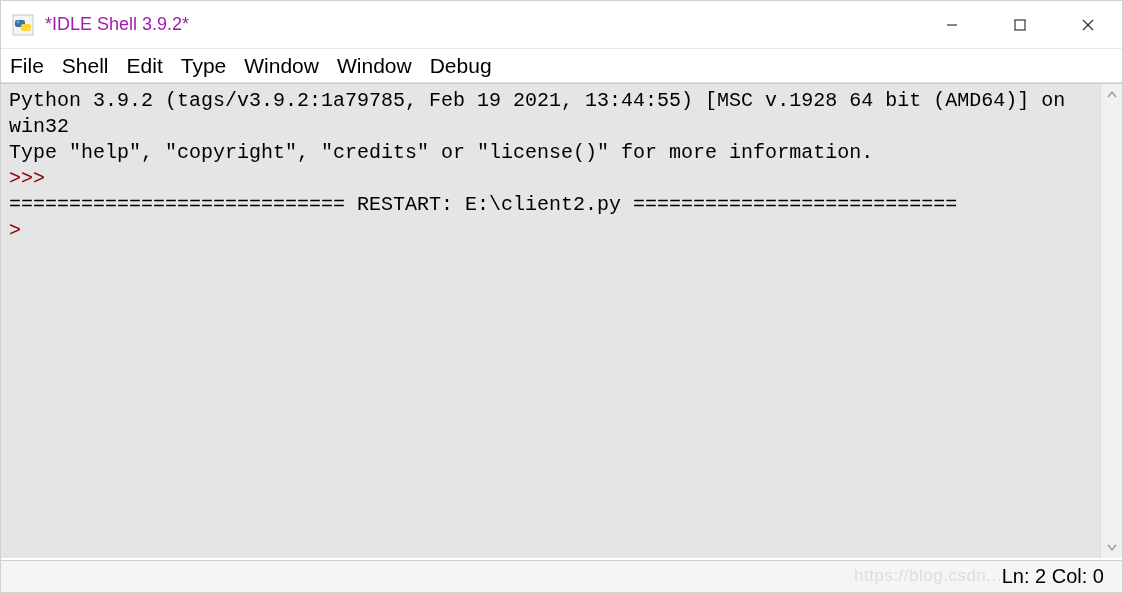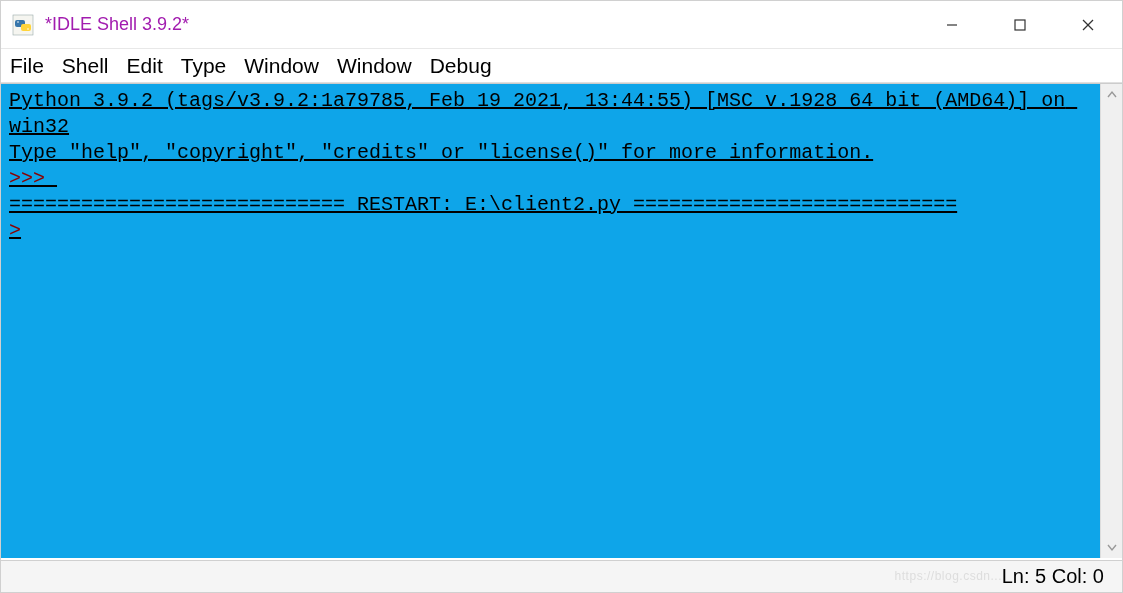--- a/index.html
+++ b/index.html
@@ -64,24 +64,23 @@
       border-bottom: 1px solid #e0e0e0;
       gap: 0;
     }
     .menu-item {
       padding: 2px 9px;
       cursor: pointer;
     }
     .shell-area {
       flex: 1;
       display: flex;
-      background: #0ea5e9;
+      background: #e5e5e5;
       border-top: 1px solid #ccc;
       overflow: hidden;
-      text-decoration: underline;
     }
     .shell-text {
       flex: 1;
       padding: 4px 4px 4px 8px;
       font-family: "Courier New", "Consolas", monospace;
       font-size: 20px;
       line-height: 1.3;
       white-space: pre-wrap;
       word-wrap: break-word;
       color: #000;
@@ -118,21 +117,21 @@
       justify-content: flex-end;
       padding-right: 18px;
       font-size: 20px;
       color: #000;
       position: relative;
     }
     .watermark {
       position: absolute;
       right: 120px;
       color: #ddd;
-      font-size: 12px;
+      font-size: 17px;
       letter-spacing: 0.5px;
     }
   </style>
 </head>
 <body>
 
 <div class="titlebar">
   <div class="titlebar-icon">
     <svg viewBox="0 0 24 24" width="24" height="24">
       <rect x="2" y="2" width="20" height="20" fill="#f5f5f0" stroke="#9aa" stroke-width="0.6"></rect>
@@ -188,14 +187,14 @@
     <div class="scroll-arrow bottom">
       <svg width="10" height="10">
           <path d="M1 3 L5 8 L9 3" fill="none" stroke="#999" stroke-width="1.4"></path>
         </svg>
     </div>
   </div>
 </div>
 
 <div class="statusbar">
   <span class="watermark">https://blog.csdn...</span>
-  <span>Ln: 5  Col: 0</span>
+  <span>Ln: 2  Col: 0</span>
 </div>
 
 </body></html>

